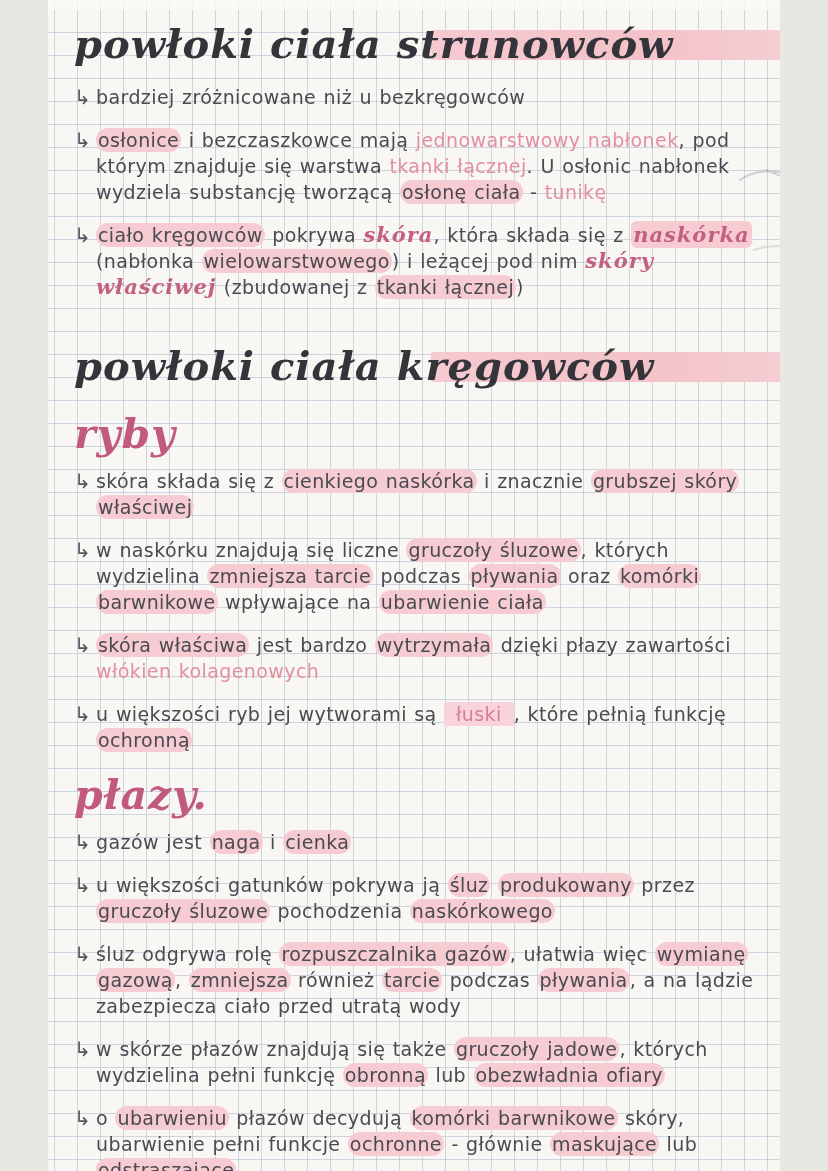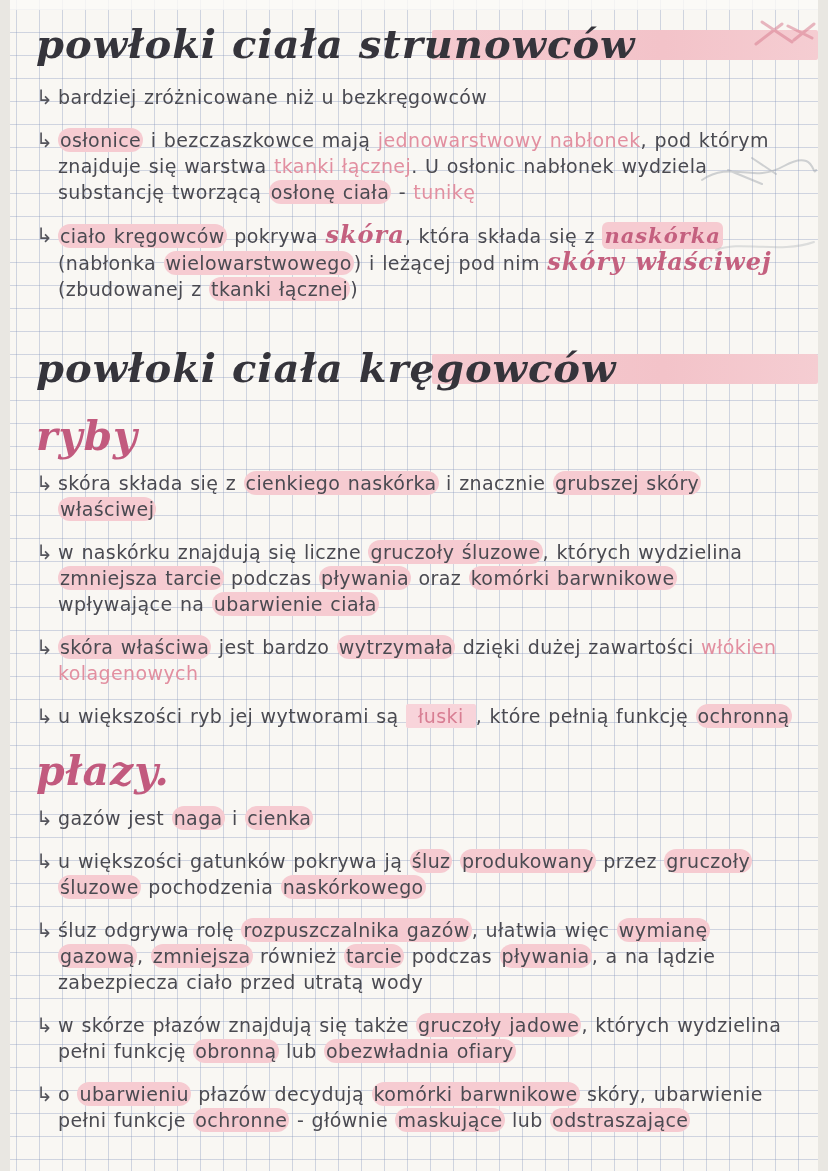--- a/index.html
+++ b/index.html
@@ -1,18 +1,18 @@
 <!DOCTYPE html>
 <html><head>
 <meta charset="utf-8">
 <style>
   html,body { margin:0; padding:0; background:#e9e7e2; }
   .page {
     position: relative;
-    width: 808px;
+    width: 732px;
     height: 1171px;
     margin: 0 auto;
     overflow: hidden;
     background-color: #f9f7f3;
     background-image:
       linear-gradient(rgba(140,155,190,0.38) 1px, transparent 1px),
       linear-gradient(90deg, rgba(140,155,190,0.38) 1px, transparent 1px);
     background-size: 23px 23px;
     background-position: 6px 9px;
     font-family: "DejaVu Sans", sans-serif;
@@ -78,21 +78,21 @@
     font-size: 19px;
     line-height: 26px;
     letter-spacing: 0.4px;
     word-spacing: 1px;
   }
   
   .r-n  { }
   .r-h  { background: #f6cbd1; border-radius: 12px; padding: 1px 2px; box-decoration-break: clone; -webkit-box-decoration-break: clone; }
   .r-p  { color: #e28fa0; }
   .r-ph { color: #d87e93; background: #f8d4da; border-radius: 2px; padding: 1px 12px; box-decoration-break: clone; -webkit-box-decoration-break: clone; }
-  .r-pb { color: #c4607f; font-weight: bold; font-style: italic; font-family: "DejaVu Serif", serif; font-size: 24px; letter-spacing: 1px; }
+  .r-pb { color: #c4607f; font-weight: bold; font-style: italic; font-family: "DejaVu Serif", serif; font-size: 21px; letter-spacing: 1px; }
   .r-pbh{ color: #c4607f; font-weight: bold; font-style: italic; font-family: "DejaVu Serif", serif; font-size: 21px; letter-spacing: 1px;
           background: #f6cbd1; border-radius: 6px; padding: 1px 2px; box-decoration-break: clone; -webkit-box-decoration-break: clone; }
   .gap-before { margin-top: 40px; }
   
   .decor { position: absolute; z-index: 2; pointer-events: none; }
 </style>
 </head>
 <body>
 
 <div class="page">
@@ -116,21 +116,21 @@
       <div class="bullet">
         <span class="arrow">↳</span>
         <span class="txt"><span class="r-n">skóra składa się z </span><span class="r-h">cienkiego naskórka</span><span class="r-n"> i znacznie </span><span class="r-h">grubszej skóry właściwej</span></span>
       </div>
       <div class="bullet">
         <span class="arrow">↳</span>
         <span class="txt"><span class="r-n">w naskórku znajdują się liczne </span><span class="r-h">gruczoły śluzowe</span><span class="r-n">, których wydzielina </span><span class="r-h">zmniejsza tarcie</span><span class="r-n"> podczas </span><span class="r-h">pływania</span><span class="r-n"> oraz </span><span class="r-h">komórki barwnikowe</span><span class="r-n"> wpływające na </span><span class="r-h">ubarwienie ciała</span></span>
       </div>
       <div class="bullet">
         <span class="arrow">↳</span>
-        <span class="txt"><span class="r-h">skóra właściwa</span><span class="r-n"> jest bardzo </span><span class="r-h">wytrzymała</span><span class="r-n"> dzięki dużej zawartości </span><span class="r-p">włókien kolagenowych</span></span>
+        <span class="txt"><span class="r-h">skóra właściwa</span><span class="r-n"> jest bardzo </span><span class="r-h">wytrzymała</span><span class="r-n"> dzięki płazy zawartości </span><span class="r-p">włókien kolagenowych</span></span>
       </div>
       <div class="bullet">
         <span class="arrow">↳</span>
         <span class="txt"><span class="r-n">u większości ryb jej wytworami są </span><span class="r-ph">łuski</span><span class="r-n">, które pełnią funkcję </span><span class="r-h">ochronną</span></span>
       </div>
       <div class="h2"><span class="h1-text">płazy.</span></div>
       <div class="bullet">
         <span class="arrow">↳</span>
         <span class="txt"><span class="r-n">gazów jest </span><span class="r-h">naga</span><span class="r-n"> i </span><span class="r-h">cienka</span></span>
       </div>

